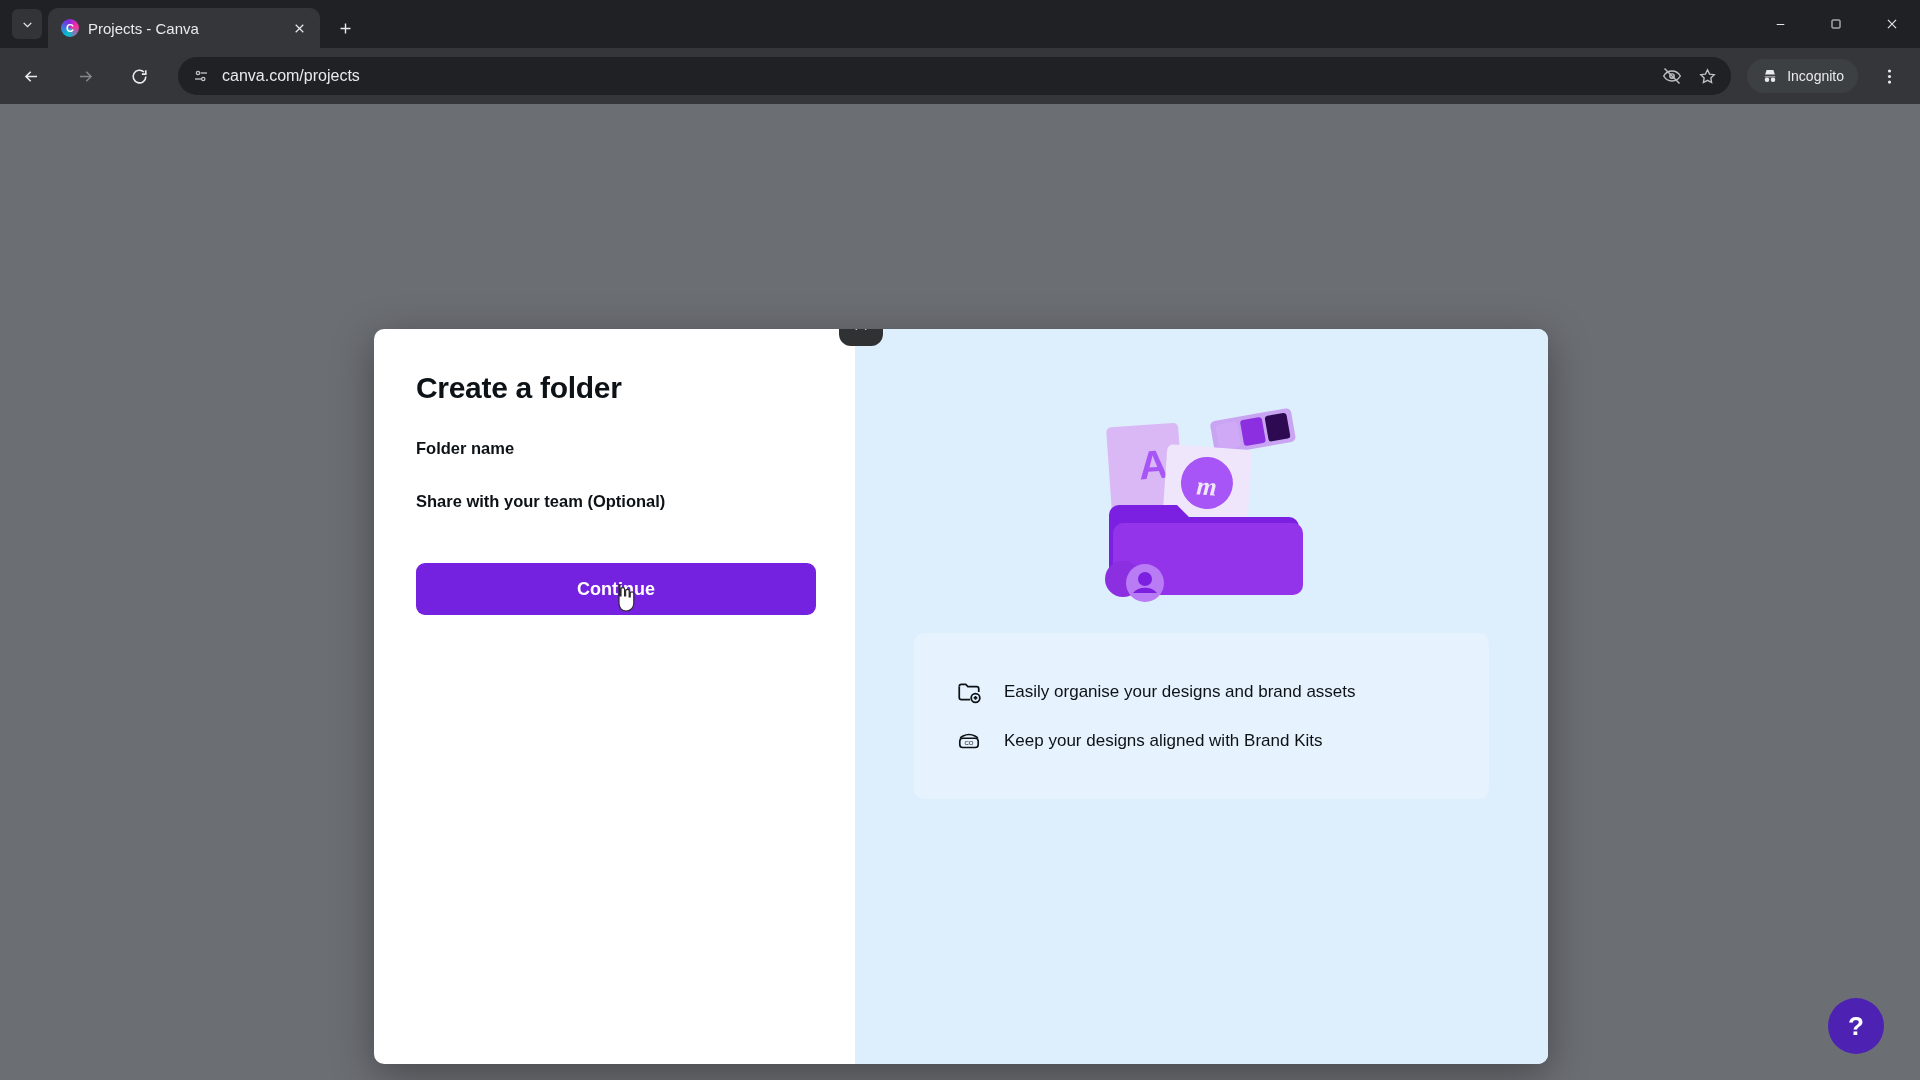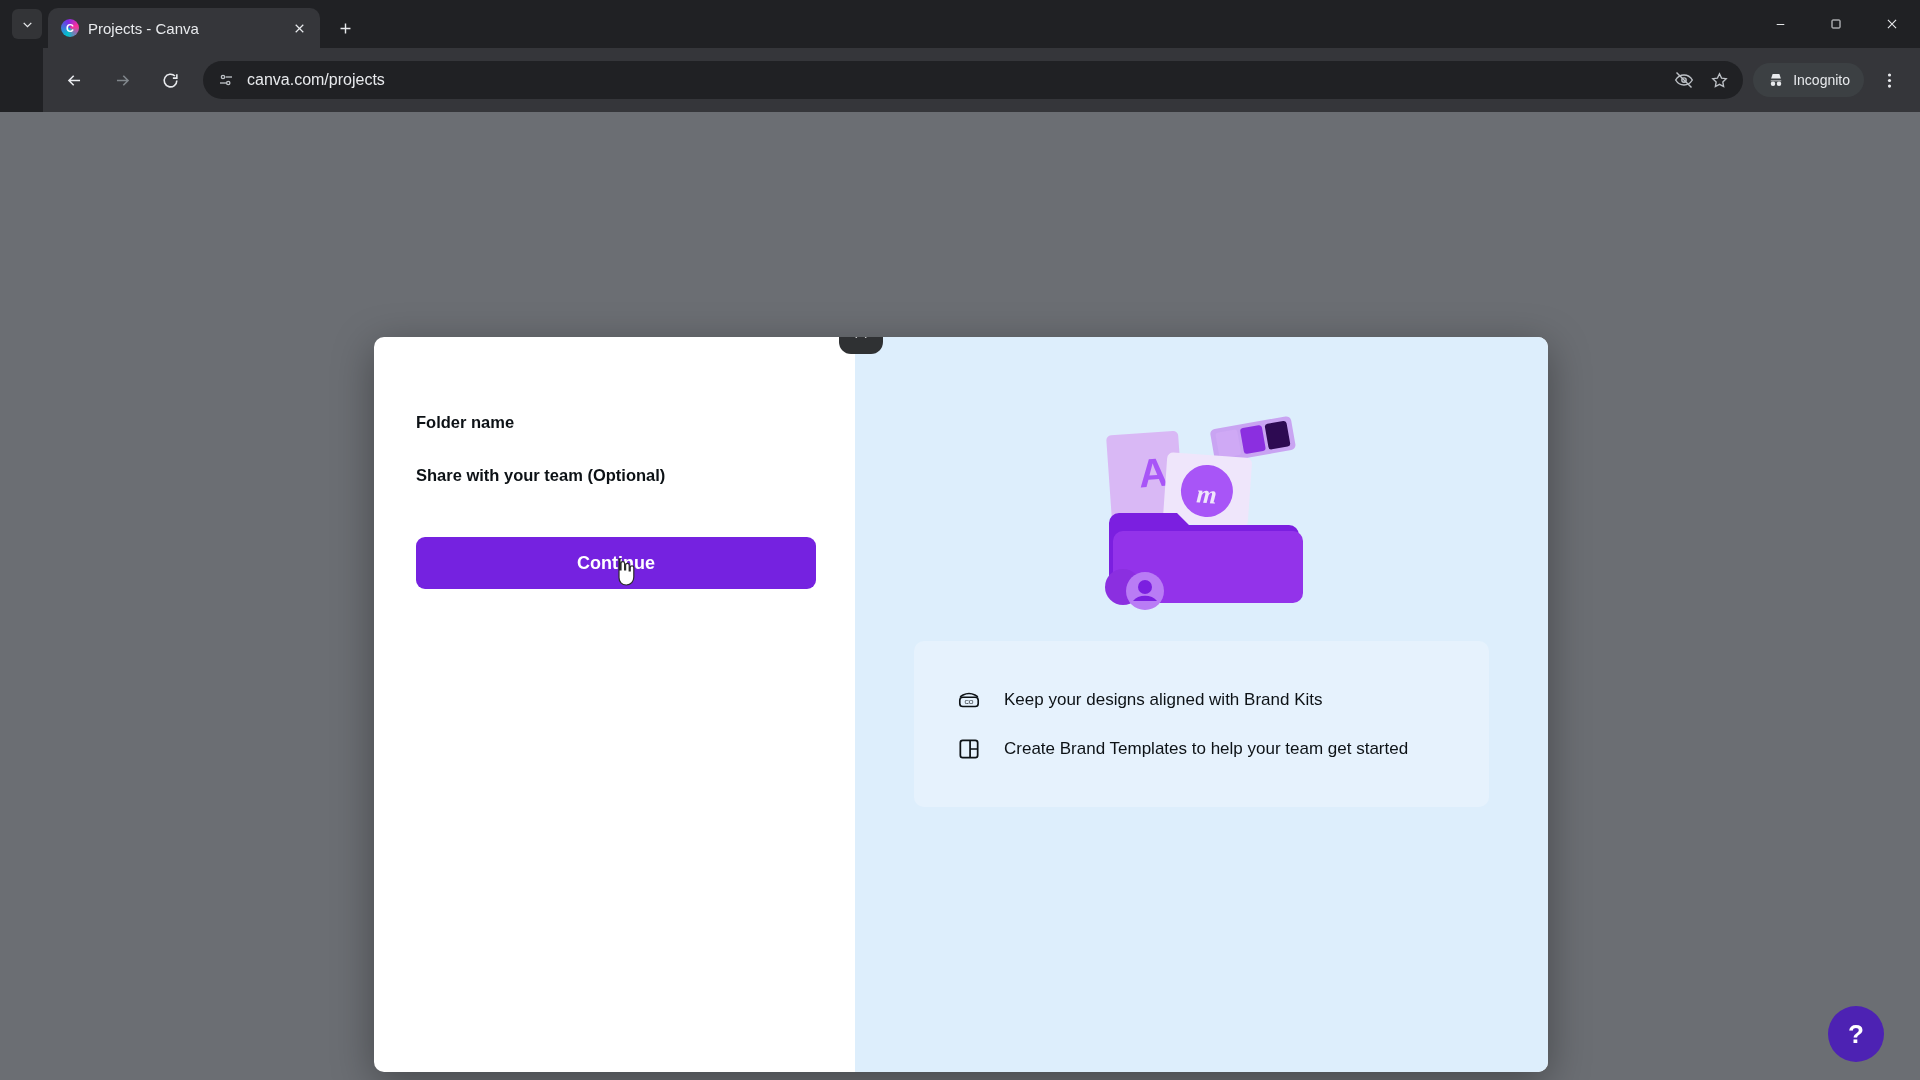--- a/index.html
+++ b/index.html
@@ -26,21 +26,21 @@
     background: conic-gradient(from 200deg, #00c4cc, #7d2ae8 40%, #ff2e9a 65%, #00c4cc);
     display: flex; align-items: center; justify-content: center;
     font-size: 11px; color: #fff; font-weight: bold; flex-shrink: 0;
   }
   .tab-title { color: #e8eaed; font-size: 15px; flex: 1; white-space: nowrap; overflow: hidden; }
   .tab-close { width: 22px; height: 22px; display:flex; align-items:center; justify-content:center; border-radius:50%; }
   .new-tab { width: 34px; height: 34px; margin: 0 0 3px 8px; display: flex; align-items: center; justify-content: center; border-radius: 50%; }
   .win-ctrls { position: absolute; right: 0; top: 0; display: flex; height: 48px; }
   .win-btn { width: 56px; height: 48px; display: flex; align-items: center; justify-content: center; }
 
-  .toolbar { height: 64px; display: flex; align-items: center; padding: 0 8px; gap: 2px; background:#35363a;margin-left:43px; }
+  .toolbar { height: 56px; display: flex; align-items: center; padding: 0 8px; gap: 8px; background:#35363a; }
   .nav-btn { width: 38px; height: 38px; display: flex; align-items: center; justify-content: center; border-radius: 50%; margin: 0 4px; }
   .omnibox {
     flex: 1; height: 38px; background: #202124; border-radius: 20px;
     display: flex; align-items: center; padding: 0 14px; gap: 12px; margin: 0 8px;
   }
   .omnibox-url { color: #e8eaed; font-size: 16px; }
   .omni-right { display: flex; align-items: center; gap: 6px; }
   .incognito-pill {
     display: flex; align-items: center; gap: 8px; background: #3c4043;
     border-radius: 20px; height: 34px; padding: 0 14px; color: #e8eaed; font-size: 14px;
@@ -483,20 +483,21 @@
       <span class="folders-title">Folders</span>
     </div>
   </div>
 
   <div class="help-fab">?</div>
 
   <div class="page-dim"></div>
 
   <div class="modal">
     <div class="modal-left">
+      <div class="modal-title">Create a folder</div>
 
       <div class="field-label">Folder name</div>
 
       <div class="field-label">Share with your team (Optional)</div>
 
       <div class="continue-btn">
         <span>Continue</span>
         <span class="cursor-hand">
           <svg width="24" height="30" viewBox="0 0 24 30">
               <path d="M6 2c1.1 0 2 .9 2 2v9h1V6.5c0-1 .8-1.8 1.8-1.8s1.8.8 1.8 1.8V13h1V8.2c0-1 .8-1.8 1.8-1.8s1.8.8 1.8 1.8V14h1v-3.3c0-1 .8-1.8 1.8-1.8s1.8.8 1.8 1.8V20c0 4.4-3 8-7.5 8-4.6 0-7.3-3-7.3-7.5V4c0-1.1.9-2 2-2z" fill="#fff" stroke="#2b2b2b" stroke-width="1.2"></path>
@@ -532,33 +533,35 @@
           <circle cx="36" cy="172" r="18" fill="#8b2fe0"></circle>
           <circle cx="58" cy="176" r="19" fill="#b97cf5"></circle>
           <circle cx="58" cy="172" r="7" fill="#7b1fe0"></circle>
           <path d="M46 186 a14 11 0 0 1 24 0z" fill="#7b1fe0"></path>
         </svg>
       </div>
 
       <div class="feature-card">
         <div class="feature-row">
           <span>
+            <svg width="26" height="26" viewBox="0 0 24 24" fill="none" stroke="#0d1216" stroke-width="1.6">
+                <path d="M3 7a2 2 0 0 1 2-2h4l2 2h8a2 2 0 0 1 2 2v3"></path>
+                <path d="M3 7v10a2 2 0 0 0 2 2h8"></path>
+                <circle cx="18" cy="17.5" r="4"></circle>
+                <path d="M18 15.8v3.4M16.3 17.5h3.4"></path>
+              </svg>
+          </span>
+          <span class="feature-text">Easily organise your designs and brand assets</span>
+        </div>
+        <div class="feature-row">
+          <span>
             <svg width="26" height="26" viewBox="0 0 24 24" fill="none" stroke="#0d1216" stroke-width="1.5">
                 <path d="M4 9.5c0-1 4-3.5 8-3.5s8 2.5 8 3.5"></path>
                 <rect x="3.5" y="9.5" width="17" height="8.5" rx="2.8"></rect>
                 <text x="12" y="15.9" font-size="5.6" text-anchor="middle" fill="#0d1216" stroke="none" font-family="Liberation Sans">CO</text>
               </svg>
           </span>
           <span class="feature-text">Keep your designs aligned with Brand Kits</span>
         </div>
-        <div class="feature-row">
-          <span>
-            <svg width="26" height="26" viewBox="0 0 24 24" fill="none" stroke="#0d1216" stroke-width="1.6">
-                <rect x="4" y="4" width="16" height="16" rx="2.2"></rect>
-                <path d="M13 4v16M13 12h7"></path>
-              </svg>
-          </span>
-          <span class="feature-text">Create Brand Templates to help your team get started</span>
-        </div>
       </div>
     </div>
   </div>
 </div>
 
 </body></html>

